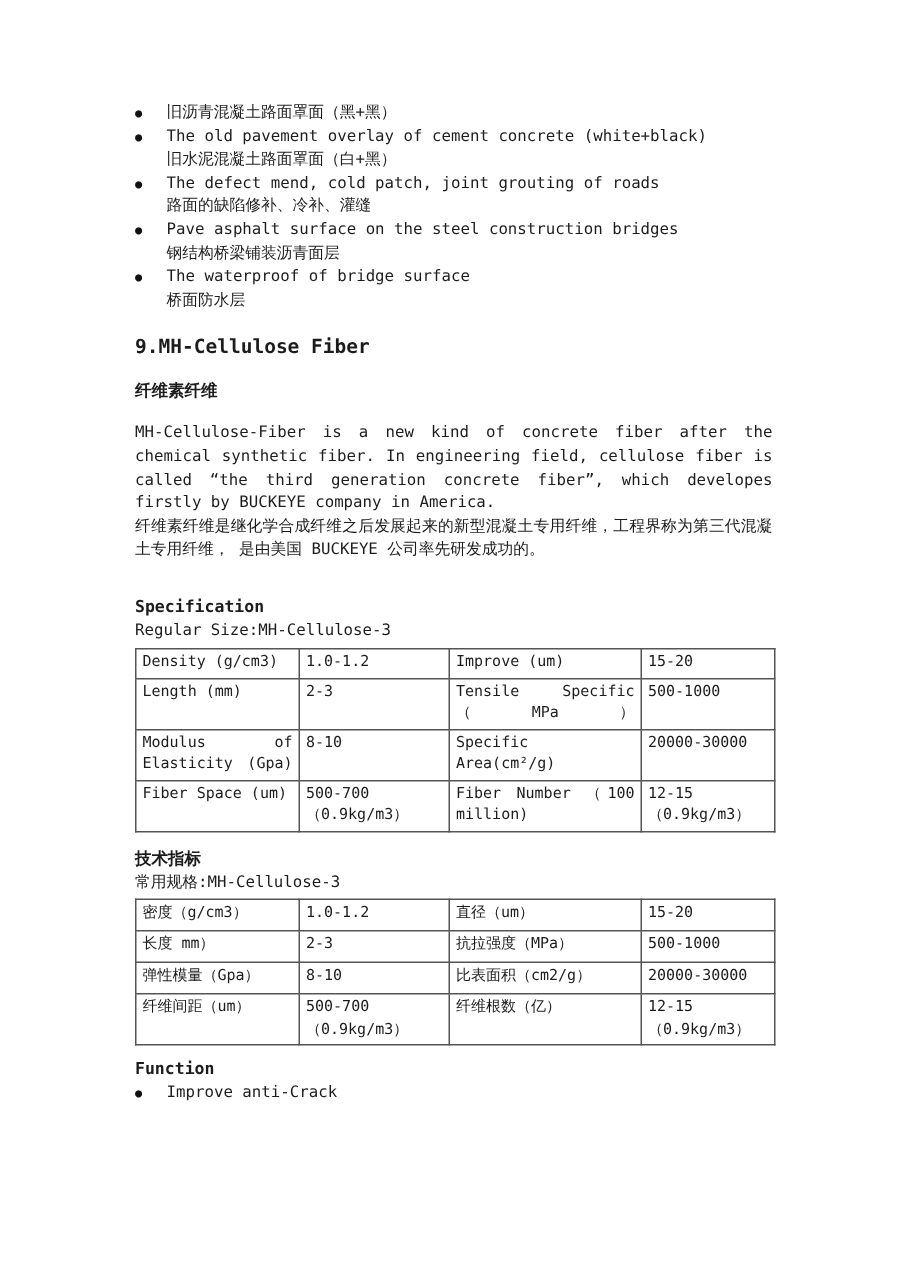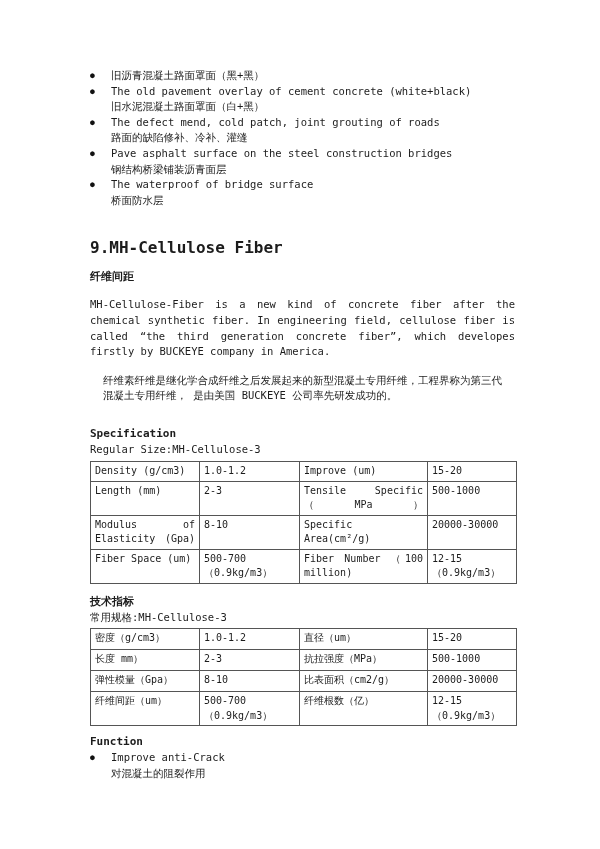--- a/index.html
+++ b/index.html
@@ -21,24 +21,24 @@
   .bullet {
     flex: 0 0 21px;
     width: 21px;
     font-size: 8px;
     line-height: 15.6px;
     color: #111111;
   }
   .btext { flex: 1; }
   .btext div { white-space: pre-line; }
 
-  .h-section { font-weight: bold; font-size: 16px; line-height: 16px; margin: 32px 0 0 0; }
+  .h-section { font-weight: bold; font-size: 13px; line-height: 16px; margin: 16px 0 0 0; }
   .h-zh      { font-weight: bold; font-size: 11px; line-height: 16px; margin: 13px 0 0 0; }
   .intro-en  { margin: 12px 0 0 0; text-align: justify; }
-  .intro-zh  { margin: 13px; text-align: justify; }
+  .intro-zh  { margin: 0; text-align: justify; }
   .h-spec    { font-weight: bold; font-size: 11px; line-height: 16px; margin: 22px 0 0 0; }
   .size-line { margin: 0; }
   .h-tech    { font-weight: bold; font-size: 11px; line-height: 16px; margin: 10px 0 0 0; }
   .h-func    { font-weight: bold; font-size: 11px; line-height: 16px; margin: 8px 0 0 0; }
   .h-func2   { font-weight: bold; font-size: 11px; line-height: 16px; margin: 0; }
   .func-list { margin-top: 1px; }
 
   table.spec {
     border-collapse: collapse;
     table-layout: fixed;
@@ -100,21 +100,21 @@
     <li>
       <span class="bullet">●</span>
       <span class="btext">
         <div>The waterproof of bridge surface</div>
         <div>桥面防水层</div>
       </span>
     </li>
   </ul>
 
   <div class="h-section">9.MH-Cellulose Fiber</div>
-  <div class="h-zh">纤维间距</div>
+  <div class="h-zh">纤维素纤维</div>
 
   <p class="intro-en">MH-Cellulose-Fiber is a new kind of concrete fiber after the chemical synthetic fiber. In engineering field, cellulose fiber is called “the third generation concrete fiber”, which developes firstly by BUCKEYE company in America.</p>
   <p class="intro-zh">纤维素纤维是继化学合成纤维之后发展起来的新型混凝土专用纤维，工程界称为第三代混凝土专用纤维， 是由美国 BUCKEYE 公司率先研发成功的。</p>
 
   <div class="h-spec">Specification</div>
   <div class="size-line">Regular Size:MH-Cellulose-3</div>
 
   <table class="spec t1">
     <colgroup>
         <col style="width:109px">
@@ -195,18 +195,17 @@
   </tbody>
     </table>
 
   <div class="h-func">Function</div>
 
   <ul class="blist func-list">
     <li>
       <span class="bullet">●</span>
       <span class="btext">
         <div>Improve anti-Crack</div>
-        <div>对混凝土的阻裂作用</div>
       </span>
     </li>
   </ul>
 
 </div>
 
 </body></html>

